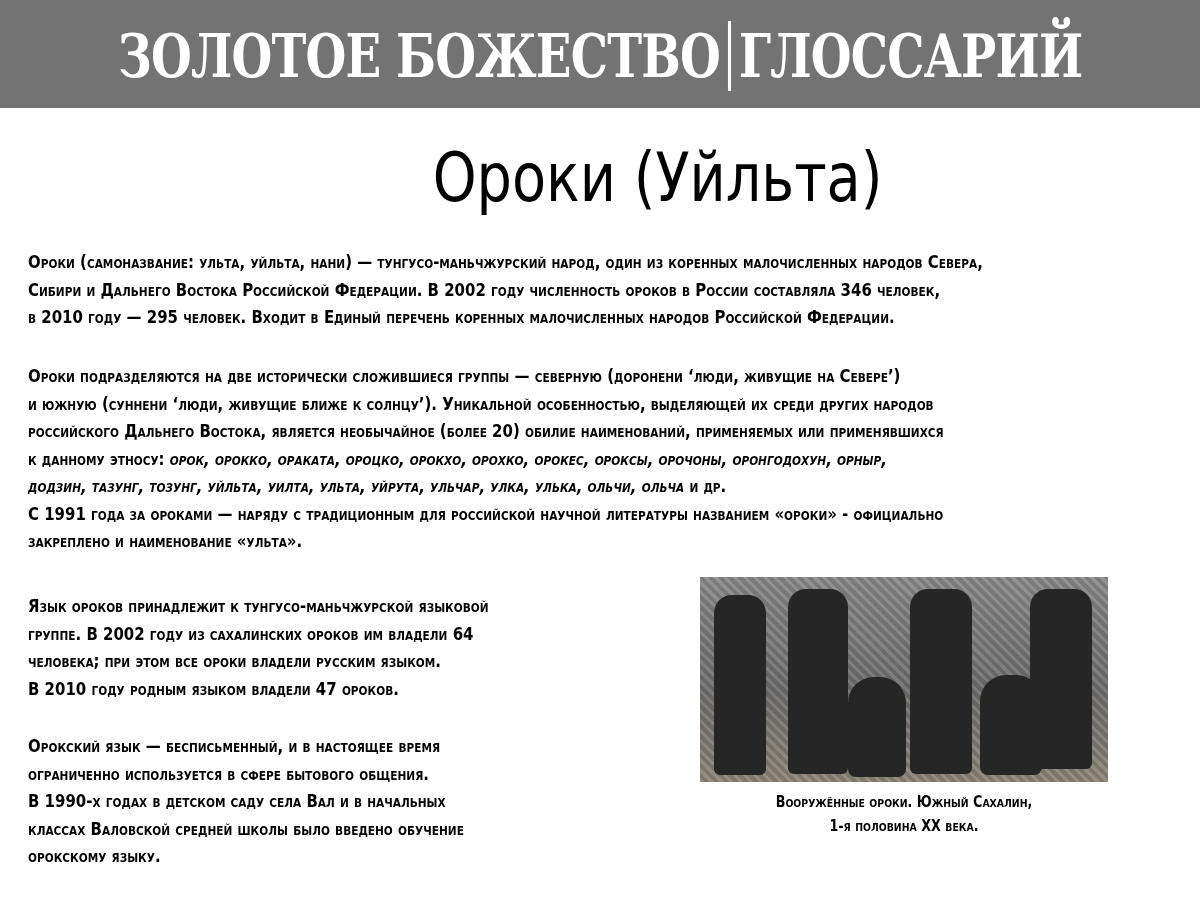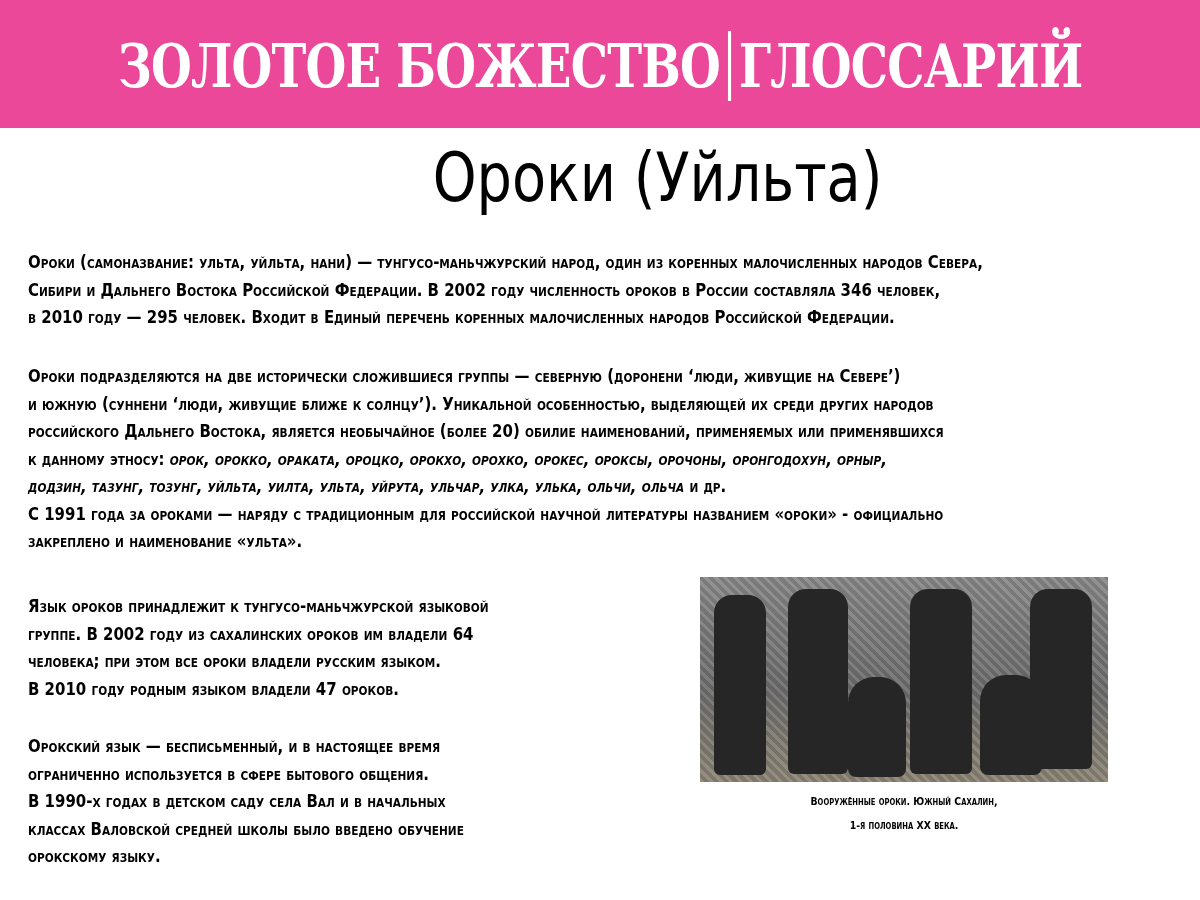--- a/index.html
+++ b/index.html
@@ -3,22 +3,22 @@
 <meta charset="utf-8">
 <style>
   html, body { margin: 0; padding: 0; }
   body {
     width: 1200px; height: 900px; overflow: hidden;
     background: #ffffff; color: #000;
     font-family: "Liberation Sans", "DejaVu Sans", sans-serif;
     position: relative;
   }
   .header-bar {
-    position: absolute; left: 0; top: 0; width: 1200px; height: 128px;
-    background: #ec4899; display: flex; align-items: center; justify-content: center;
+    position: absolute; left: 0; top: 0; width: 1200px; height: 108px;
+    background: #737373; display: flex; align-items: center; justify-content: center;
   }
   .header-title {
     color: #fff; font-family: "DejaVu Serif", serif; font-weight: bold;
     font-size: 60px; letter-spacing: -1px; transform: scaleX(0.78);
     white-space: nowrap; text-transform: uppercase; margin-top: 4px;
   }
   .header-sep { display: inline-block; width: 4px; height: 70px; background: #fff; vertical-align: -14px; margin: 0 10px; }
   .page-title {
     position: absolute; left: 0; top: 138px; width: 1315px; text-align: center;
     font-size: 68px; font-family: "DejaVu Sans", sans-serif; transform: scaleX(0.82);
@@ -50,21 +50,21 @@
   }
   .photo .fig { position: absolute; background: #262626; border-radius: 18px 18px 6px 6px; }
   .photo .bg-noise {
     position: absolute; inset: 0;
     background:
       repeating-linear-gradient(45deg, rgba(255,255,255,0.08) 0 3px, rgba(0,0,0,0.1) 3px 7px),
       linear-gradient(180deg, #8a8a8a 0%, #6e6e6e 55%, #8d8676 100%);
   }
   .photo-caption {
     position: absolute; left: 700px; top: 790px; width: 408px; text-align: center;
-    font-family: "DejaVu Sans", sans-serif; font-size: 11px; line-height: 24px;
+    font-family: "DejaVu Sans", sans-serif; font-size: 15px; line-height: 24px;
     font-variant: small-caps; font-weight: bold;
   }
   .photo-caption span { display: block; transform: scaleX(0.85); }
 </style>
 </head>
 <body>
 
 <div class="header-bar">
   <div class="header-title">
     <span>Золотое божество</span><span class="header-sep"></span><span>Глоссарий</span>

